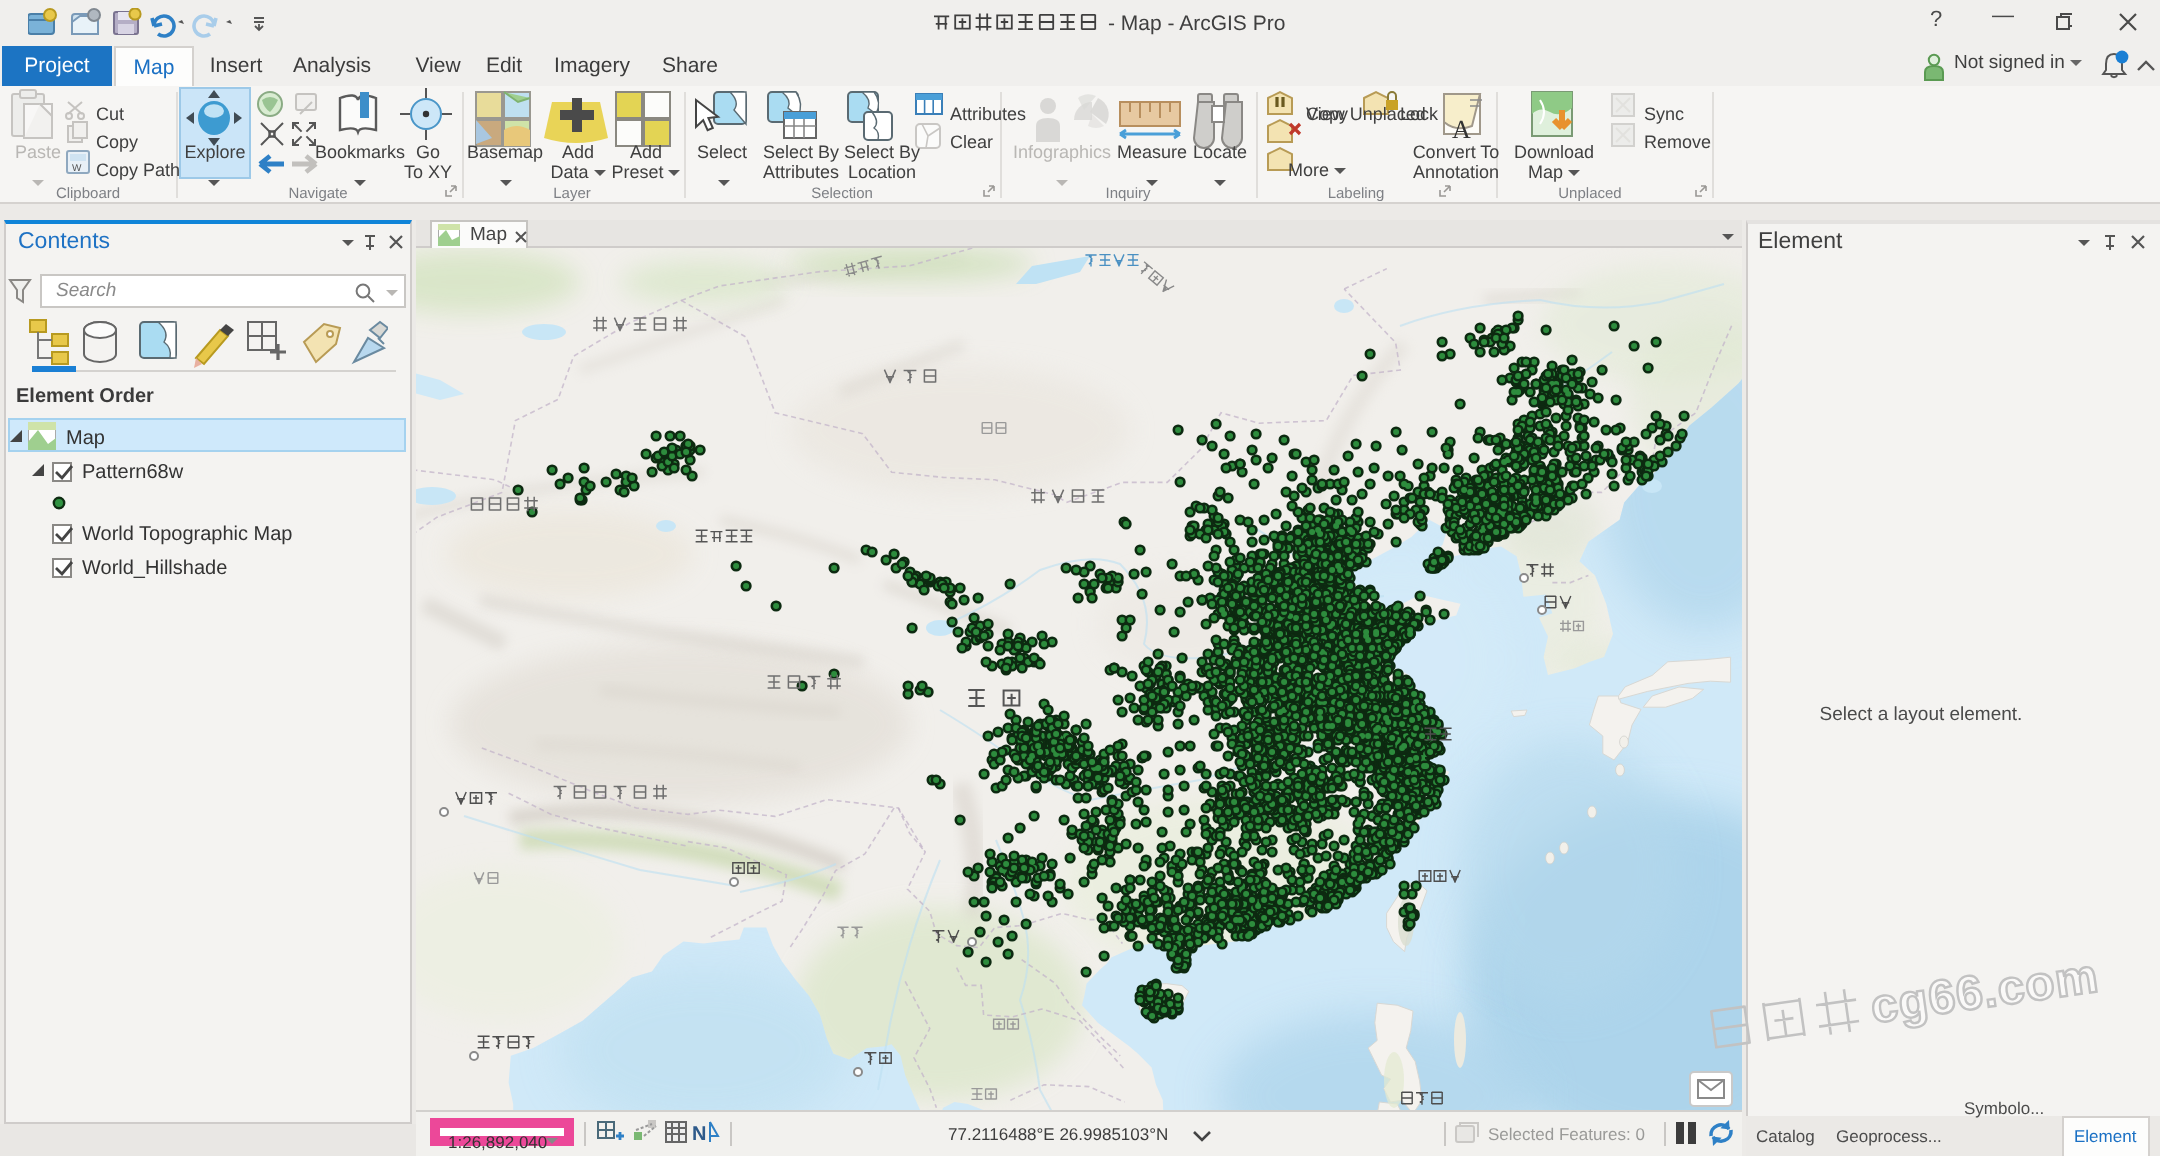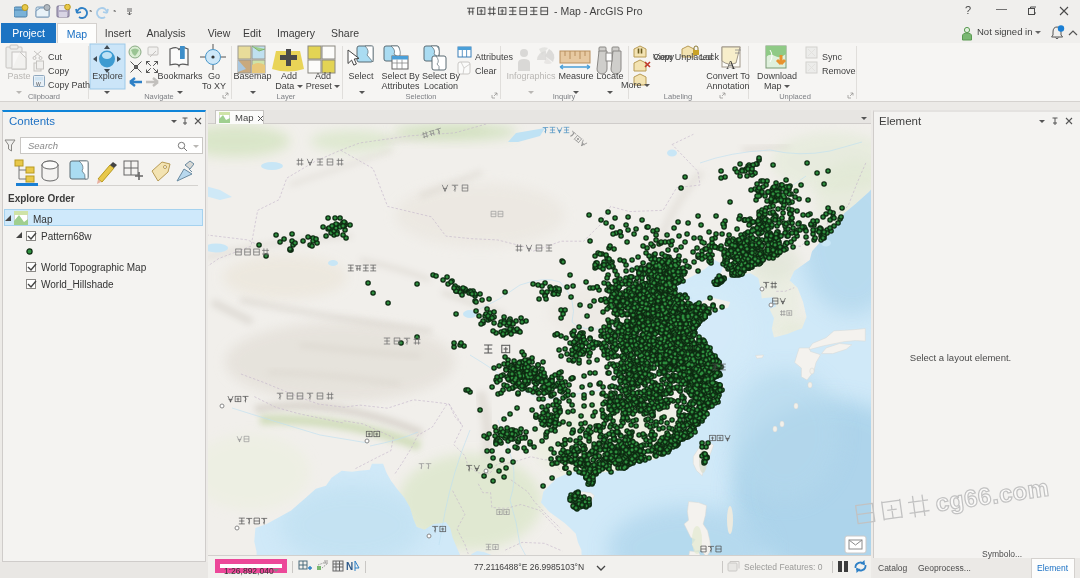--- a/index.html
+++ b/index.html
@@ -268,21 +268,21 @@
 <div class="srow gray" style="left:475px;top:66px">Clear</div>
 <div class="btxt gray" style="left:502px;top:71px;width:58px">Infographics</div>
 <div class="abs" style="left:528px;top:83px"><span class="caret g"></span></div>
 <div class="btxt" style="left:556px;top:71px;width:40px">Measure</div>
 <div class="abs" style="left:573px;top:83px"><span class="caret"></span></div>
 <div class="btxt" style="left:594px;top:71px;width:32px">Locate</div>
 <div class="abs" style="left:607px;top:83px"><span class="caret"></span></div>
 <div class="srow" style="left:653px;top:52px">Copy</div>
 <div class="srow" style="left:700px;top:52px">Lock</div>
 <div class="srow" style="left:653px;top:52px">View Unplaced</div>
-<div class="srow" style="left:621px;top:80px">More <span class="caret"></span></div>
+<div class="srow" style="left:644px;top:80px">More <span class="caret"></span></div>
 <div class="btxt" style="left:704px;top:71px;width:48px">Convert To<br>Annotation</div>
 <div class="btxt" style="left:752px;top:71px;width:50px">Download<br>Map <span class="caret"></span></div>
 <div class="srow gray" style="left:822px;top:52px">Sync</div>
 <div class="srow gray" style="left:822px;top:66px">Remove</div>
 <div class="abs lpanel"></div>
 <div class="abs" style="left:9px;top:115px;font-size:11.5px;color:#1f72c4">Contents</div>
 <svg class="abs" style="left:170px;top:117px" width="32" height="9">
     <path d="M1 3l3 3l3-3" fill="#555"></path>
     <path d="M15 1v5M13 6h4M15 6v2M12.5 1h5" stroke="#555" fill="none"></path>
     <path d="M25 1l6 6M31 1l-6 6" stroke="#555" stroke-width="1.1" fill="none"></path>
@@ -328,21 +328,21 @@
       <path d="M2 12l10-9l8 2l-2 8l-10 9z" fill="#f3e3b2" stroke="#b89b55"></path>
       <circle cx="15" cy="8" r="1.5" fill="#fff" stroke="#b89b55"></circle>
     </g>
     <g transform="translate(162,0)">
       <path d="M1 22l7-12l8 5z" fill="#b8d8ee" stroke="#6a8aa0"></path>
       <path d="M9 6l5-4l4 3l-4 5zM13 10l3 3" fill="#d8d8d4" stroke="#6a8aa0"></path>
     </g>
   </svg>
 <div class="abs" style="left:16px;top:183px;width:22px;height:3px;background:#1a7fd4"></div>
 <div class="abs" style="left:38px;top:184.5px;width:160px;height:1px;background:#d4d2cf"></div>
-<div class="abs" style="left:8px;top:193px;font-size:10px;font-weight:bold;color:#3b3b3b">Explore Order</div>
+<div class="abs" style="left:8px;top:193px;font-size:10px;font-weight:bold;color:#3b3b3b">Element Order</div>
 <div class="abs" style="left:4px;top:209px;width:199px;height:17px;background:#cfe9fb;border:1px solid #a5d2ef"></div>
 <svg class="abs" style="left:5px;top:214px" width="8" height="8">
     <path d="M6 1v6h-6z" fill="#444"></path>
   </svg>
 <svg class="abs" style="left:14px;top:211px" width="14" height="14">
     <rect x="0" y="0" width="14" height="14" fill="#fff" stroke="#aaa"></rect>
     <path d="M0 10l5-6l5 7l4-3v6h-14z" fill="#9fcf8f"></path>
     <rect x="0" y="0" width="14" height="4" fill="#cfe3a8"></rect>
   </svg>
 <div class="abs" style="left:33px;top:214px;font-size:10px;color:#333">Map</div>

